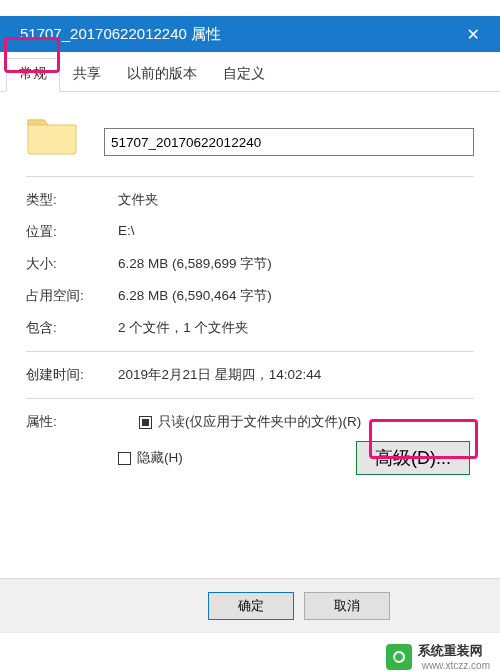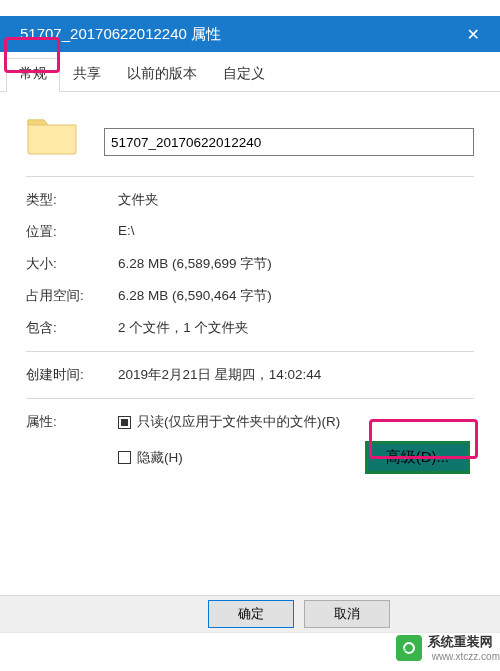--- a/index.html
+++ b/index.html
@@ -40,38 +40,38 @@
   .prop-row { display: flex; margin: 14px 0; }
   .prop-label { width: 92px; color: #333; }
   .prop-val { flex: 1; }
   .attr-row { display: flex; align-items: center; margin: 10px 0; }
   .chk { width: 13px; height: 13px; border: 1px solid #333; display: inline-flex; align-items: center; justify-content: center; margin-right: 6px; }
   .chk.square-inner::after { content:""; width:7px; height:7px; background:#333; }
   .adv-row { display:flex; align-items:center; margin-top:8px; }
   .adv-row .hidden-chk { display:flex; align-items:center; }
   .adv-spacer { flex:1; }
   .adv-btn {
-    padding: 4px 18px; font-size: 15px; border: 3px solid #15803d; background: #0f766e;
+    padding: 4px 18px; font-size: 18px; border: 1px solid #15803d; background: #e5e5e5;
     margin-right: 4px;
   }
   .hl-adv {
     position: absolute; border: 3px solid #e61673; border-radius: 4px; pointer-events: none;
   }
   .button-bar {
-    position: absolute; left: 0; right: 0; bottom: 39px; height: 37px;
+    position: absolute; left: 0; right: 0; bottom: 39px; height: 54px;
     border-top: 1px solid #d9d9d9; background: #f0f0f0; display: flex; align-items: center;
     padding: 0 14px; gap: 10px; justify-content: flex-end;
   }
   .btn {
     min-width: 86px; padding: 4px 14px; font-size: 13px; border: 1px solid #adadad; background: #e1e1e1;
   }
   .btn.primary { border: 1px solid #0078d7; }
   .footer-wm {
     position: absolute; left: 0; right: 0; bottom: 0; height: 39px; background: #fff;
-    display:flex; align-items:flex-start; justify-content:flex-end; 
+    display:flex; align-items:flex-end; justify-content:flex-end; padding-right:10px;
     border-top: 1px solid #e8e8e8;
   }
   .wm-logo { display:flex; align-items:center; gap:6px; }
   .wm-badge {
     width: 26px; height: 26px; background:#39b44a; border-radius:4px; display:flex;
     align-items:center; justify-content:center; color:#fff;
   }
   .wm-text { font-size:13px; font-weight:bold; color:#333; }
   .wm-url { font-size:10px; color:#888; margin-left:4px; }
 </style>
@@ -130,21 +130,21 @@
 
   <div class="prop-row">
     <div class="prop-label">创建时间:</div>
     <div class="prop-val">2019年2月21日 星期四，14:02:44</div>
   </div>
 
   <hr class="sep">
 
   <div class="attr-row">
     <div class="prop-label">属性:</div>
-    <div style="display:flex; align-items:center;">
+    <div style="display:flex; align-items:center;margin-left:21px;">
       <span class="chk square-inner"></span>
       <span>只读(仅应用于文件夹中的文件)(R)</span>
     </div>
   </div>
   <div class="adv-row" style="position:relative;">
     <div class="prop-label"></div>
     <div class="hidden-chk">
       <span class="chk"></span>
       <span>隐藏(H)</span>
     </div>

